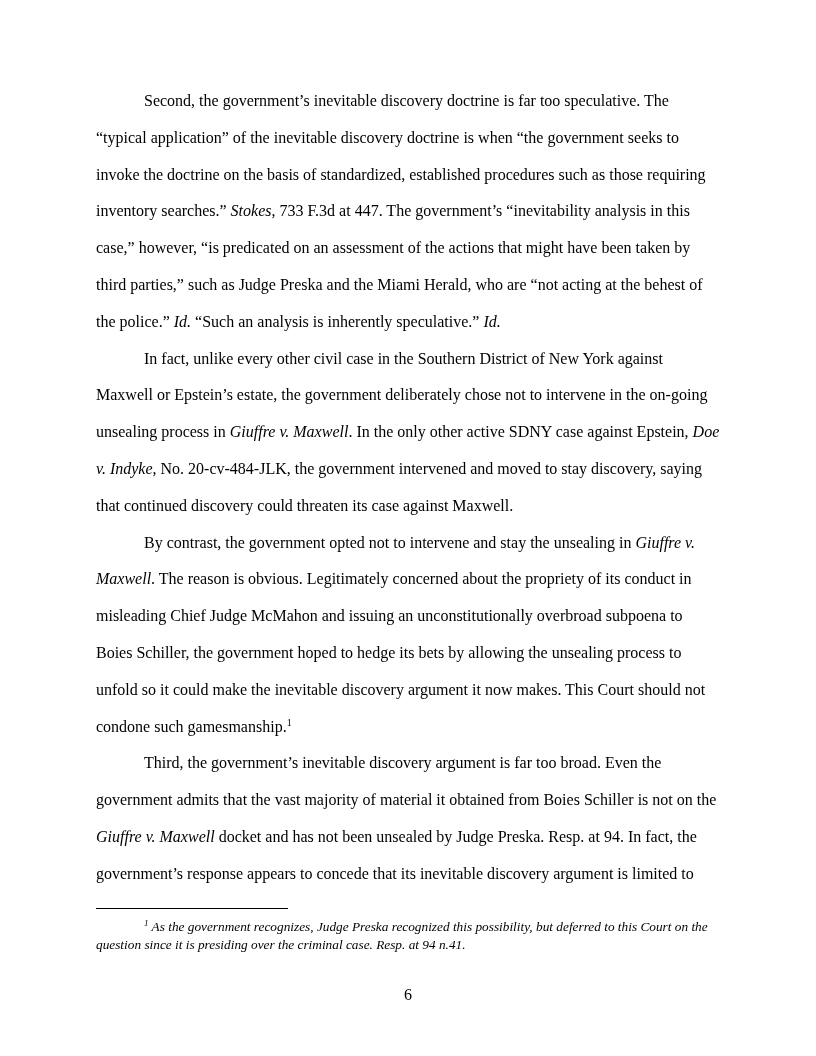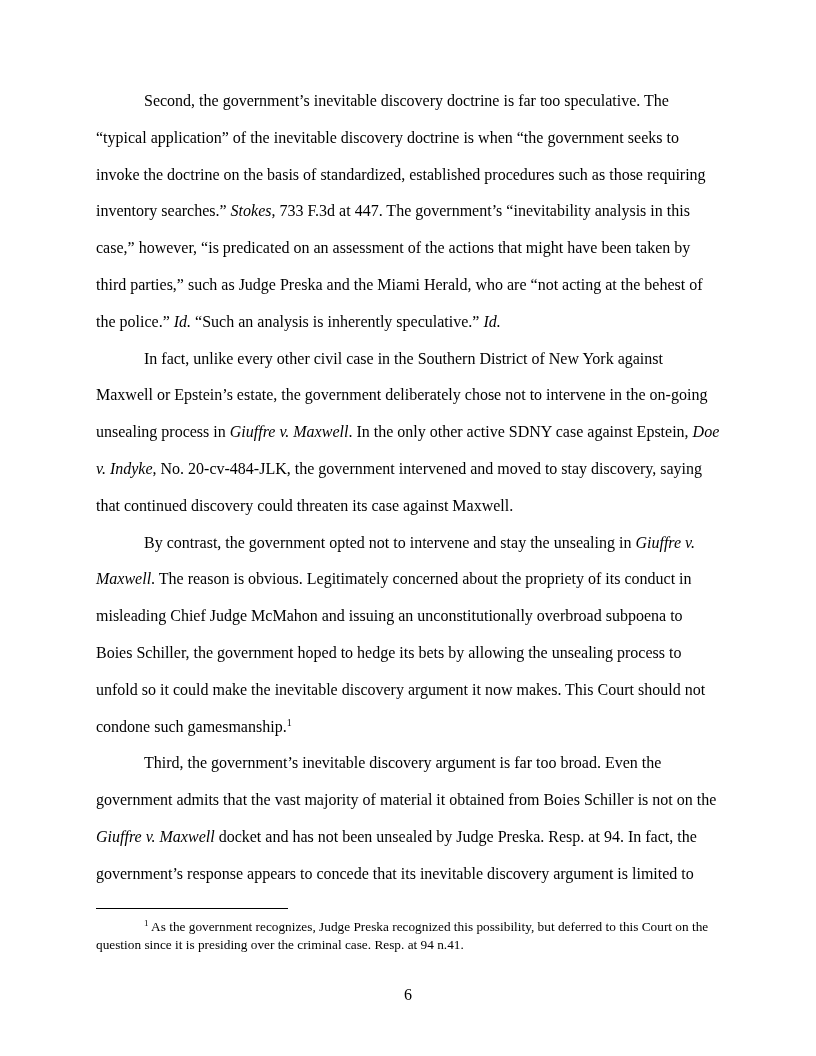--- a/index.html
+++ b/index.html
@@ -38,20 +38,21 @@
   }
   .body-text sup {
     font-size: 10px;
     line-height: 0;
   }
   .footnote-area {
     position: absolute;
     left: 96px;
     top: 908px;
     width: 624px;
+    font-style: italic;
   }
   .footnote-rule {
     width: 192px;
     height: 0;
     border-top: 1px solid #000000;
     margin-bottom: 9px;
   }
   .footnote {
     margin: 0;
     font-size: 13.3px;

